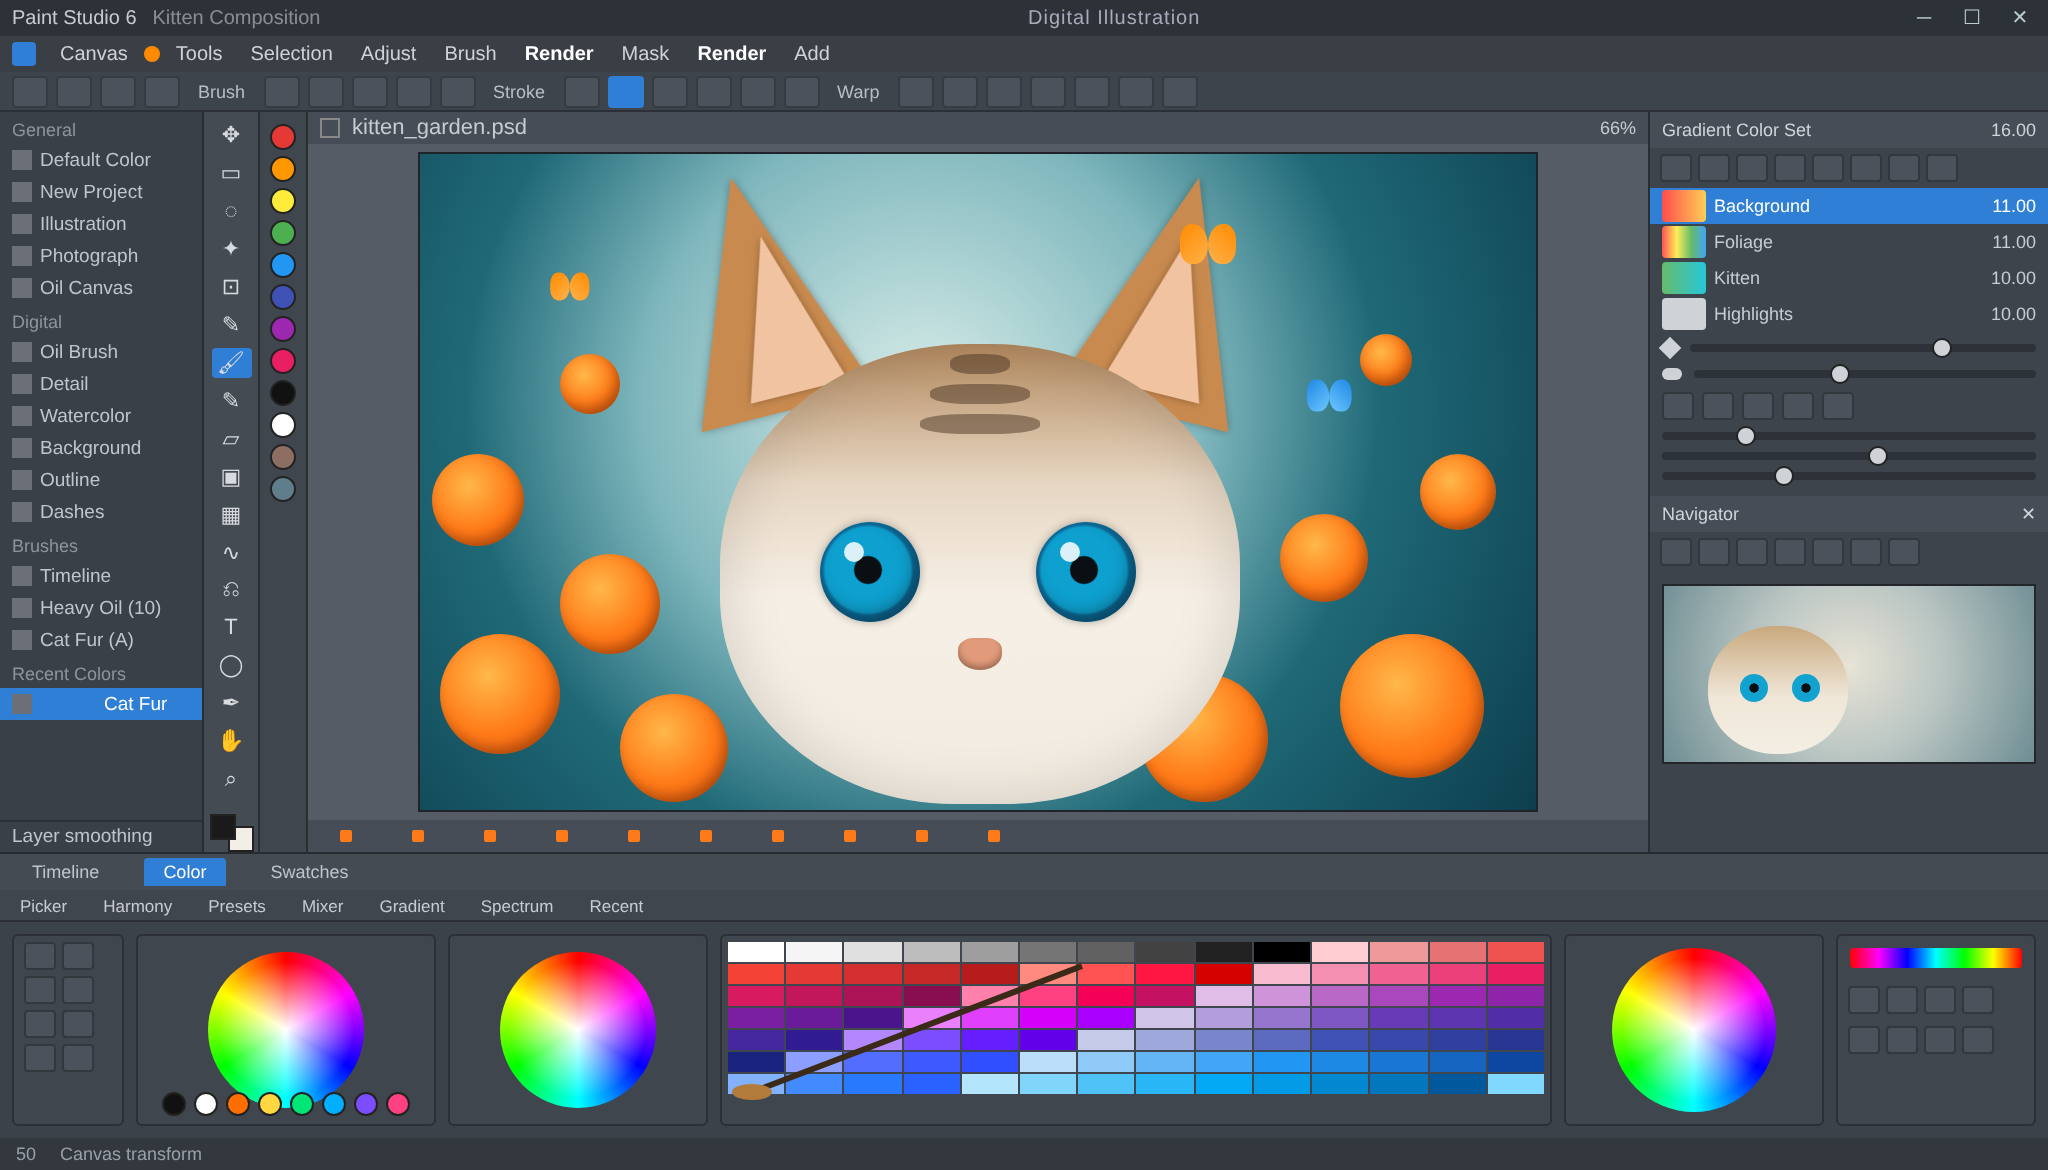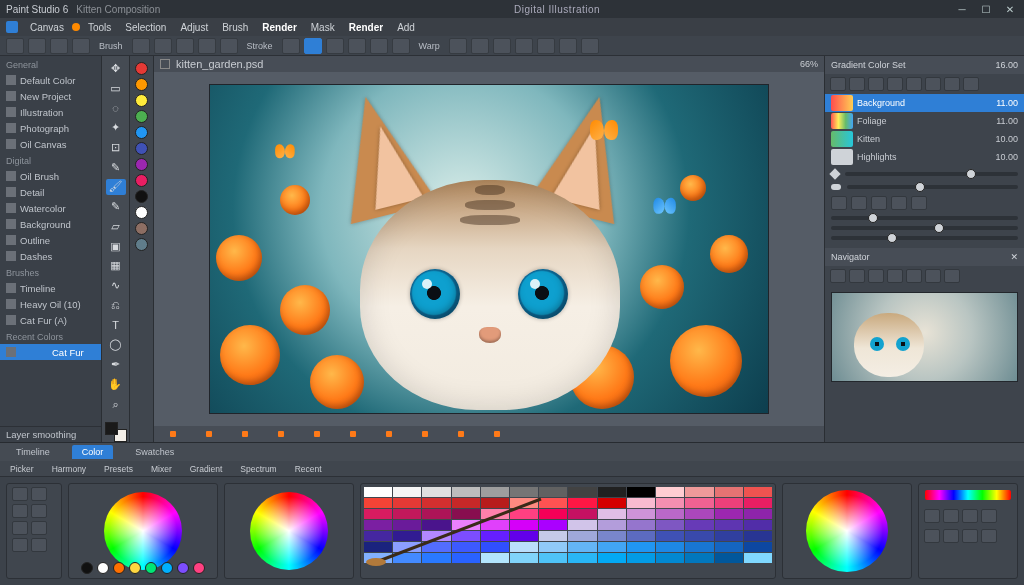--- a/index.html
+++ b/index.html
@@ -594,14 +594,18 @@
         <div class="r-toolrow">
             <div class="r-tool"></div>
             <div class="r-tool"></div>
             <div class="r-tool"></div>
             <div class="r-tool"></div>
           </div>
       </div>
     </div>
   </div>
 
+  <div class="statusbar">
+    <span>50</span>
+    <span>Canvas transform</span>
+  </div>
 
 </div>
 
 </body></html>

